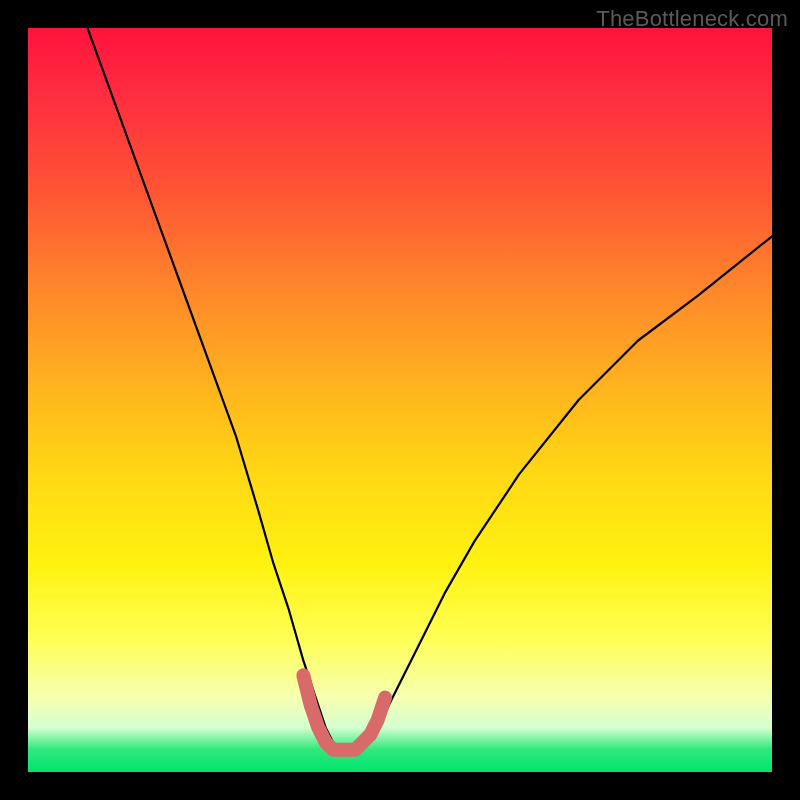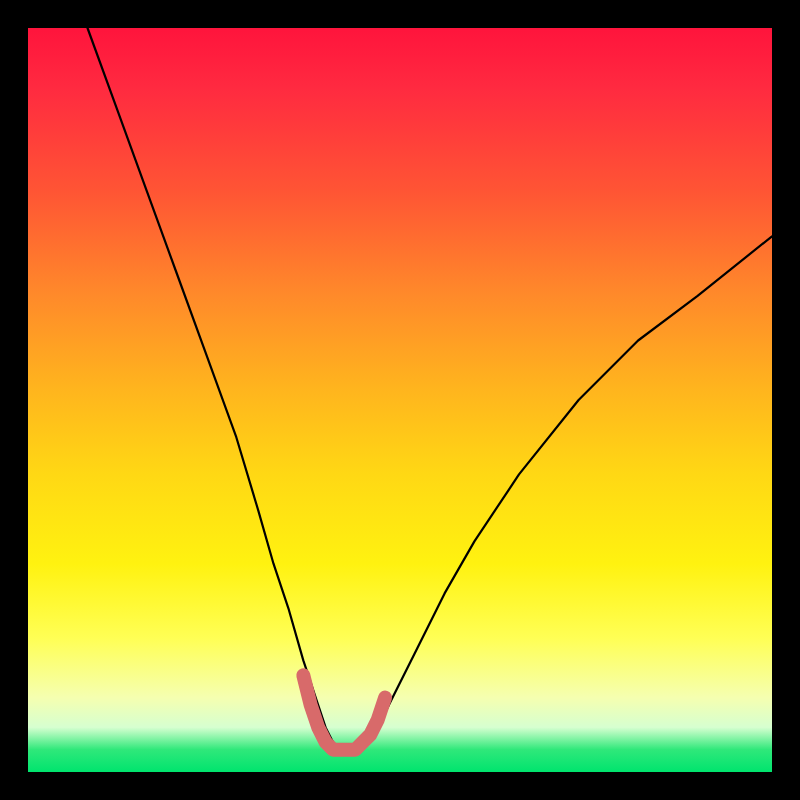--- a/index.html
+++ b/index.html
@@ -63,13 +63,14 @@
 </head>
 <body>
 
 <div class="frame">
   <div class="plot">
     <svg class="curve" viewBox="0 0 744 744" preserveAspectRatio="none">
       <path fill="none" stroke="#000000" stroke-width="2.2" stroke-linecap="round" stroke-linejoin="round" d="M59.5 0.0 L89.3 81.8 L119.0 163.7 L148.8 245.5 L178.6 327.4 L208.3 409.2 L230.6 483.6 L245.5 535.7 L260.4 580.3 L275.3 632.4 L290.2 677.0 L297.6 699.4 L305.0 714.2 L312.5 721.7 L319.9 721.7 L327.4 721.7 L334.8 714.2 L349.7 699.4 L364.6 669.6 L386.9 625.0 L416.6 565.4 L446.4 513.4 L491.0 446.4 L550.6 372.0 L610.1 312.5 L669.6 267.8 L744.0 208.3"></path>
       <path fill="none" stroke="#d86a6a" stroke-width="14" stroke-linecap="round" stroke-linejoin="round" d="M275.3 647.3 L282.7 677.0 L290.2 699.4 L297.6 714.2 L305.0 721.7 L312.5 721.7 L319.9 721.7 L327.4 721.7 L334.8 714.2 L342.2 706.8 L349.7 691.9 L357.1 669.6"></path>
     </svg>
   </div>
+  <div class="watermark">TheBottleneck.com</div>
 </div>
 
 </body></html>

